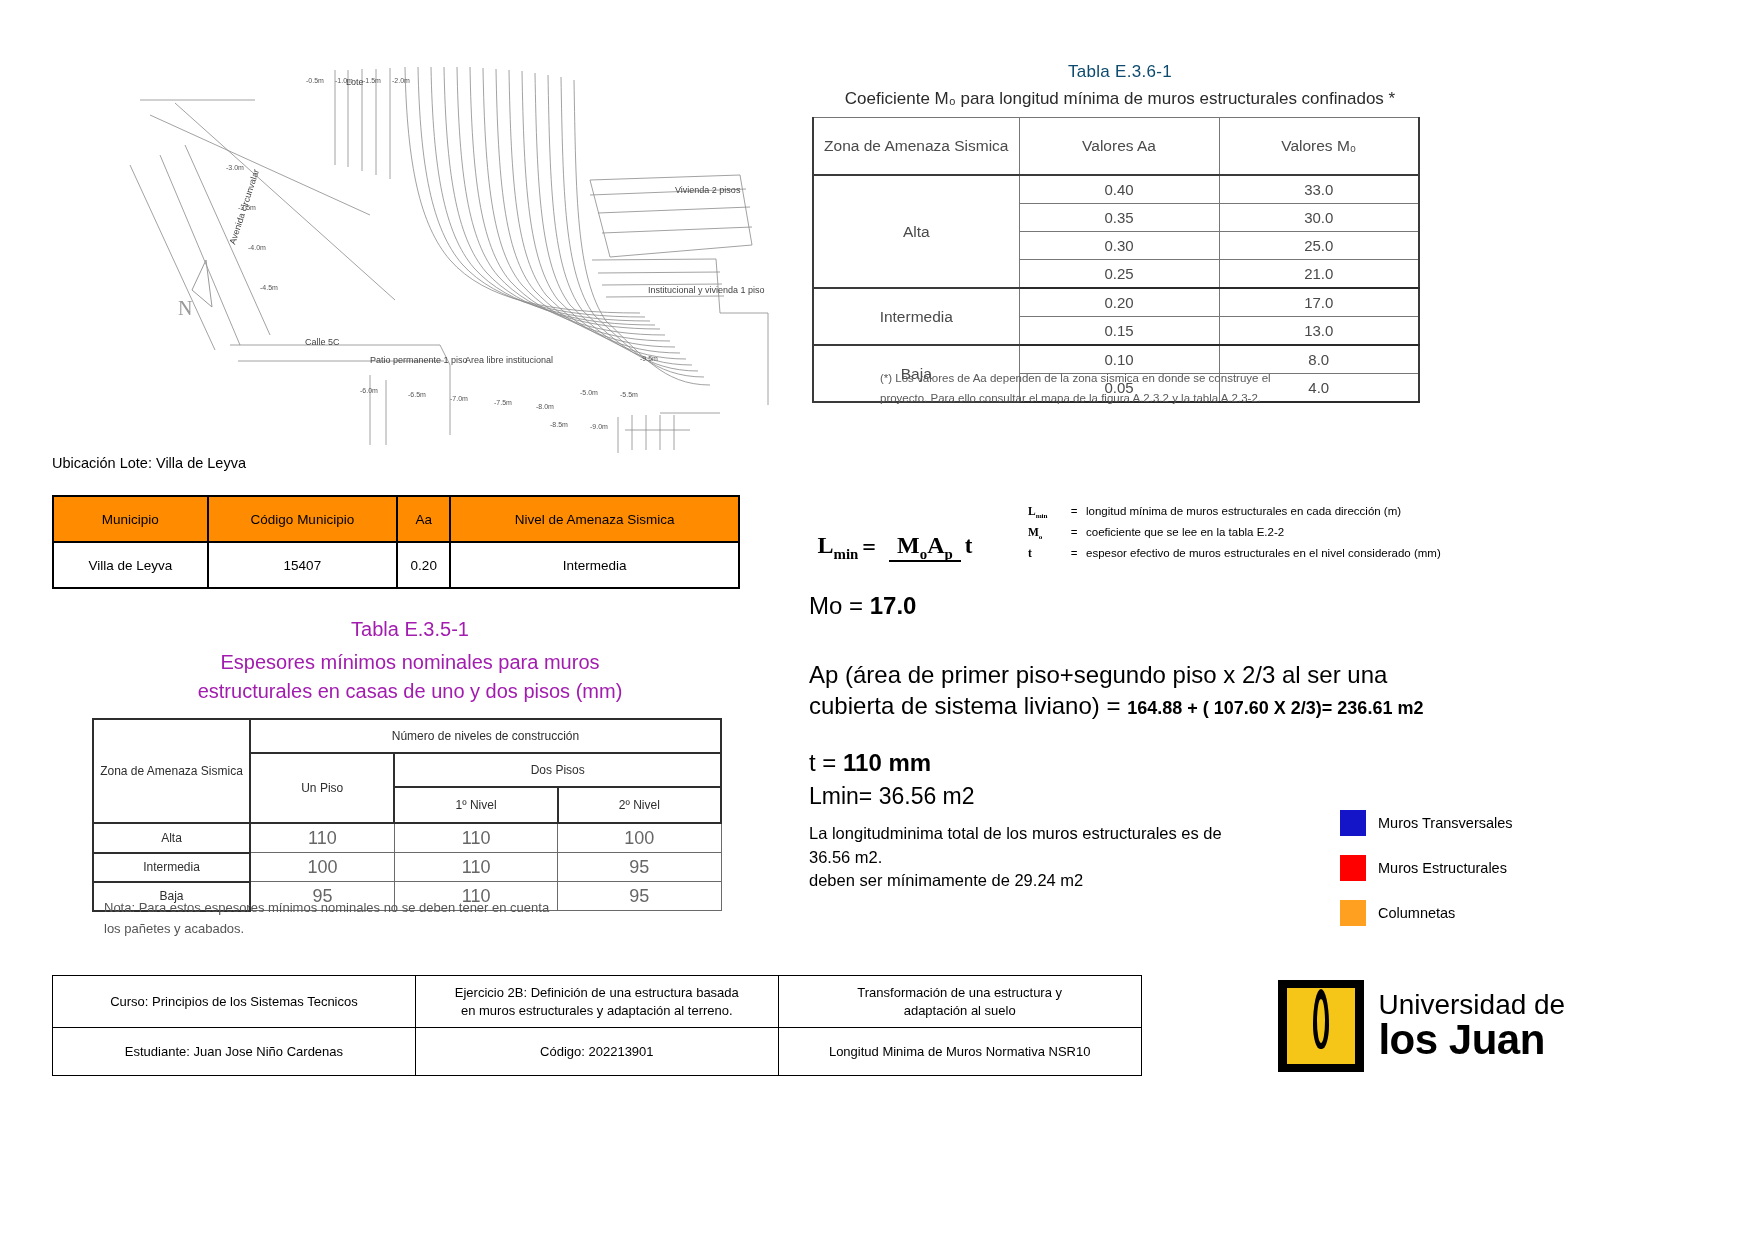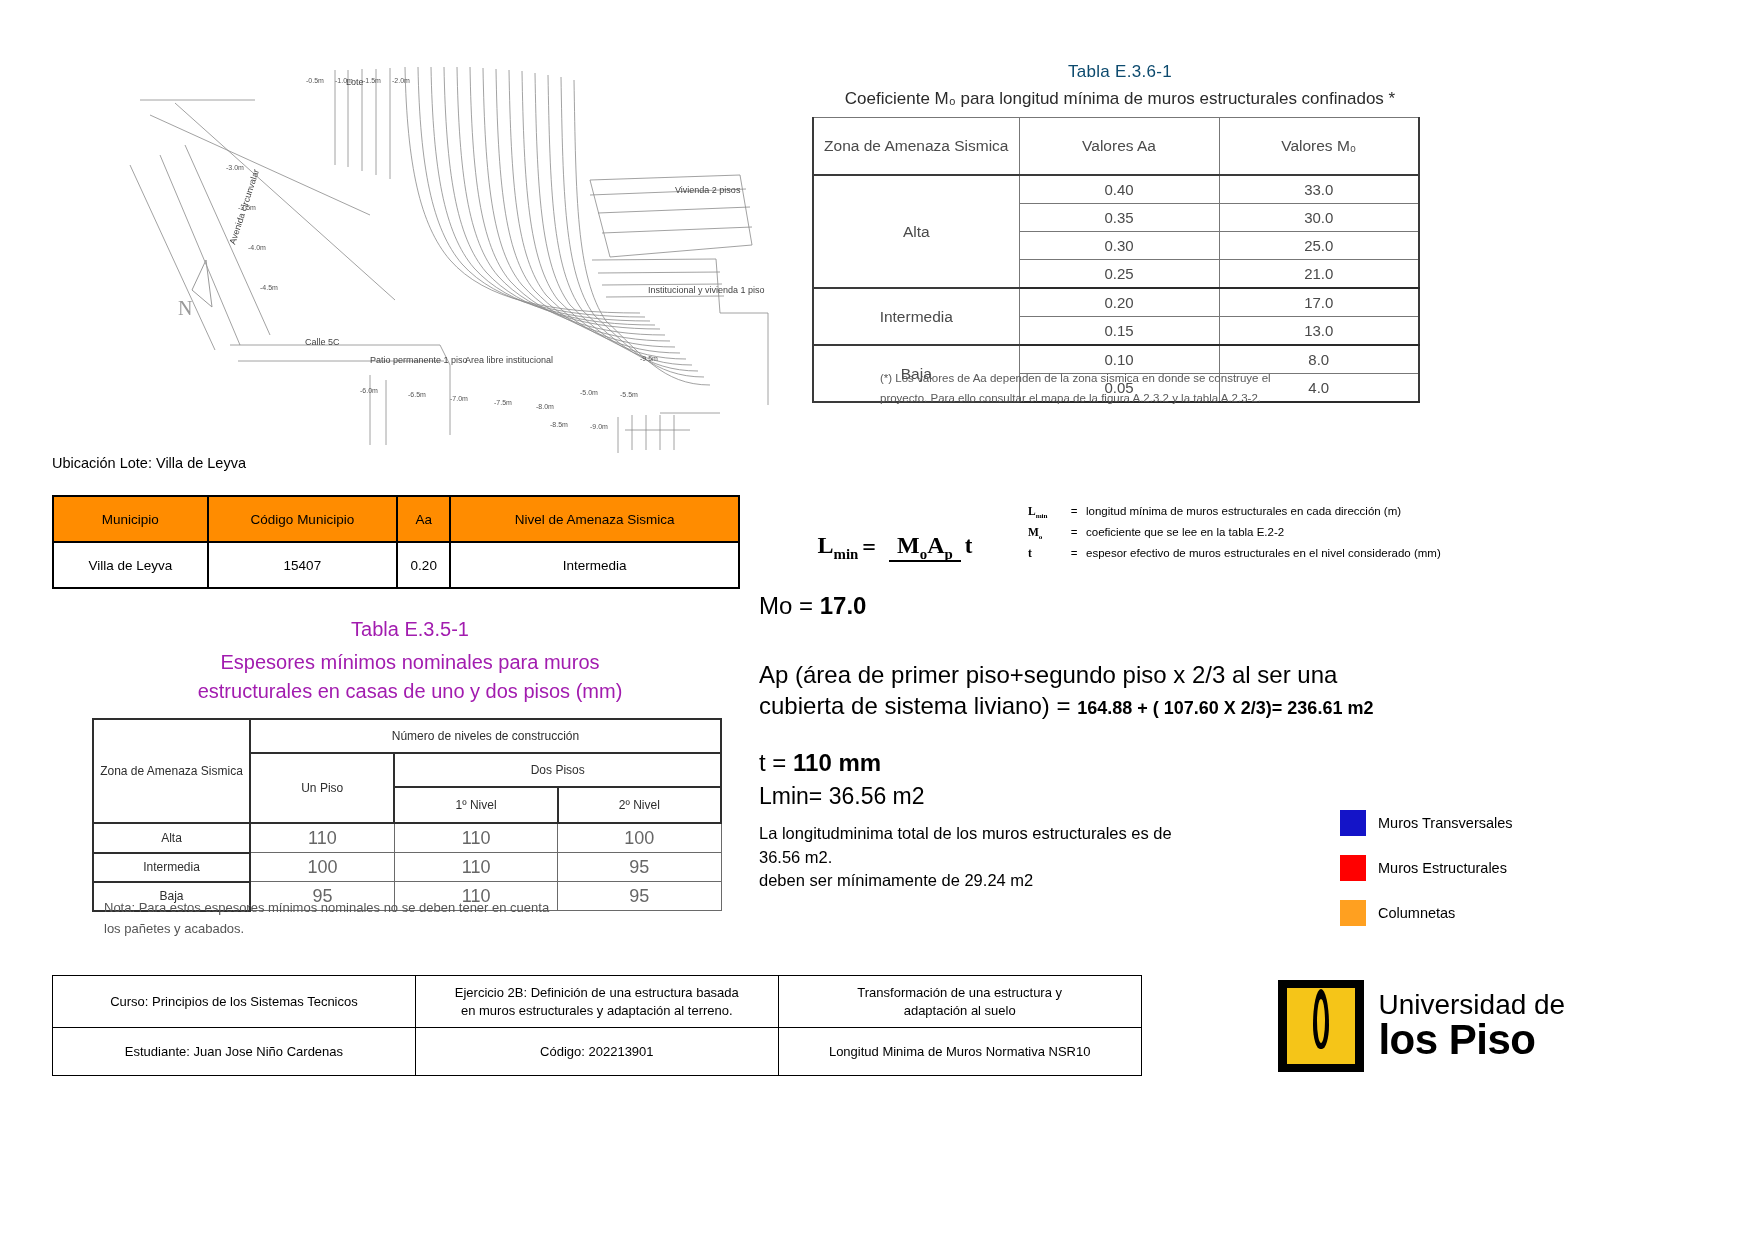--- a/index.html
+++ b/index.html
@@ -43,21 +43,21 @@
   #formula .lhs{font-size:24px;font-weight:bold;vertical-align:middle;}
   sub{font-size:.62em;}
 
   #legend-vars{position:absolute;left:1028px;top:502px;font-size:11.5px;line-height:1.62;}
   #legend-vars table{border-collapse:collapse;}
   #legend-vars td{padding:0 4px 0 0;vertical-align:top;white-space:nowrap;}
   #legend-vars td.sym{font-family:"Liberation Serif",serif;font-weight:bold;width:34px;}
   #legend-vars td.eq{width:16px;text-align:center;}
 
   
-  #calc{position:absolute;left:759px;top:592px;width:760px;}
+  #calc{position:absolute;left:809px;top:592px;width:760px;}
   .calc-mo{font-size:24px;margin-bottom:30px;}
   .calc-ap{font-size:24px;line-height:1.28;margin-top:40px;}
   .b{font-weight:bold;}
   .small-b{font-size:18px;font-weight:bold;}
   .calc-t{font-size:24px;margin-top:28px;}
   .calc-lmin{font-size:23px;margin-top:6px;}
   .calc-p{font-size:16.5px;line-height:1.42;margin-top:12px;}
 
   
   #t351-title{position:absolute;left:90px;top:618px;width:640px;text-align:center;color:#a21caf;}
@@ -396,21 +396,21 @@
         <span>adaptación al suelo</span>
       </td>
       <td id="logo-cell" rowspan="2" style="width:34%">
         <div id="uniandes">
           <div class="uni-badge">
             <div class="inner"></div>
             <div class="glyph"></div>
           </div>
           <div class="uni-txt">
             <div class="t1">Universidad de</div>
-            <div class="t2">los Piso</div>
+            <div class="t2">los Juan</div>
           </div>
         </div>
       </td>
     </tr>
     <tr>
       <td>Estudiante: Juan Jose Niño Cardenas</td>
       <td>Código: 202213901</td>
       <td>Longitud Minima de Muros Normativa NSR10</td>
     </tr>
   </tbody>

